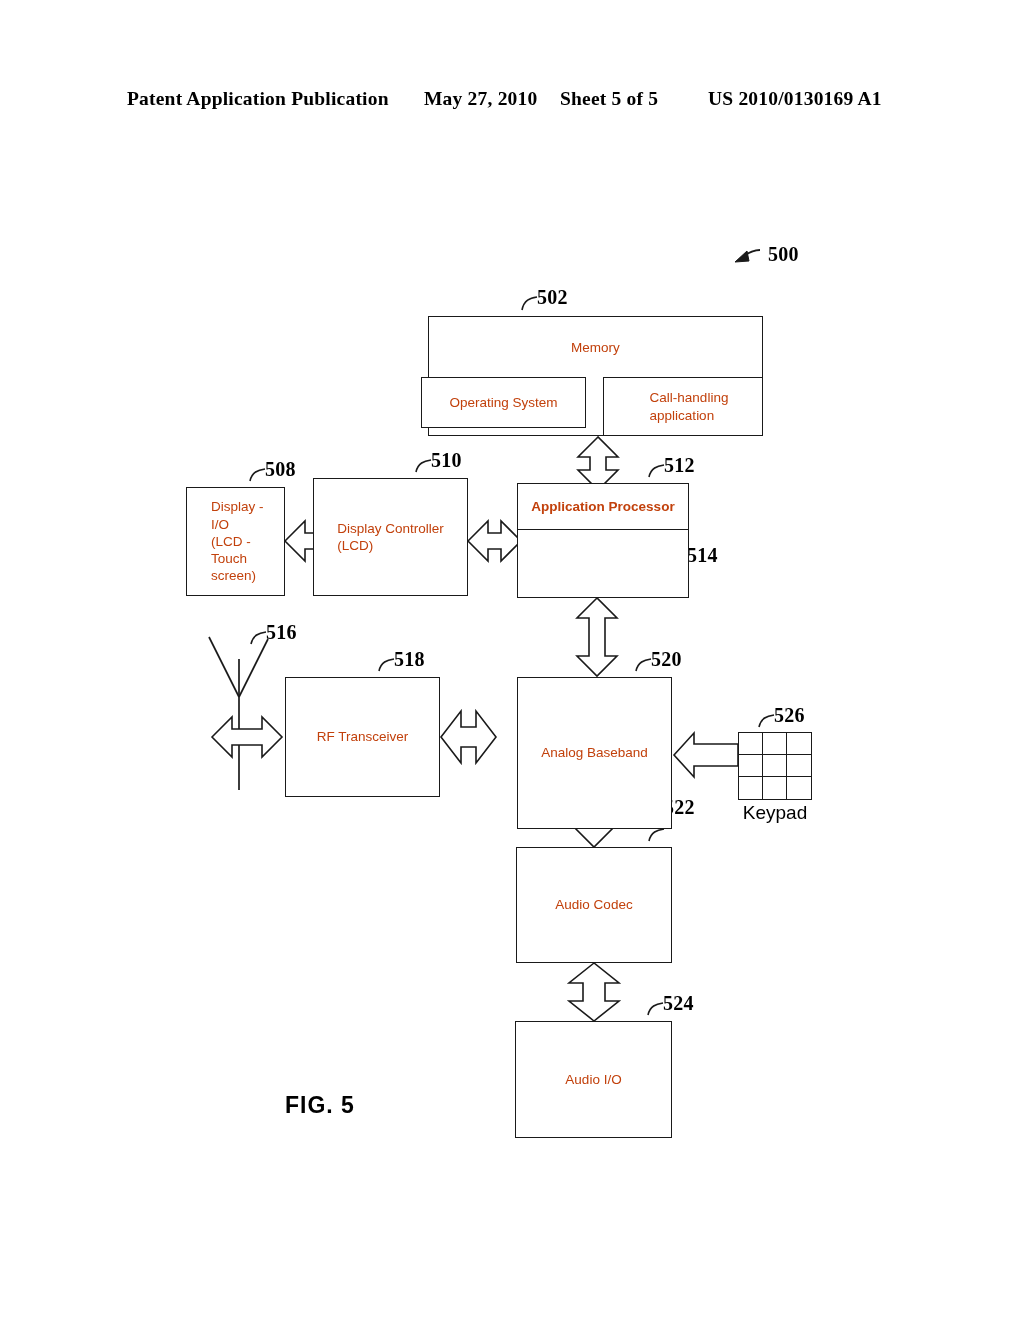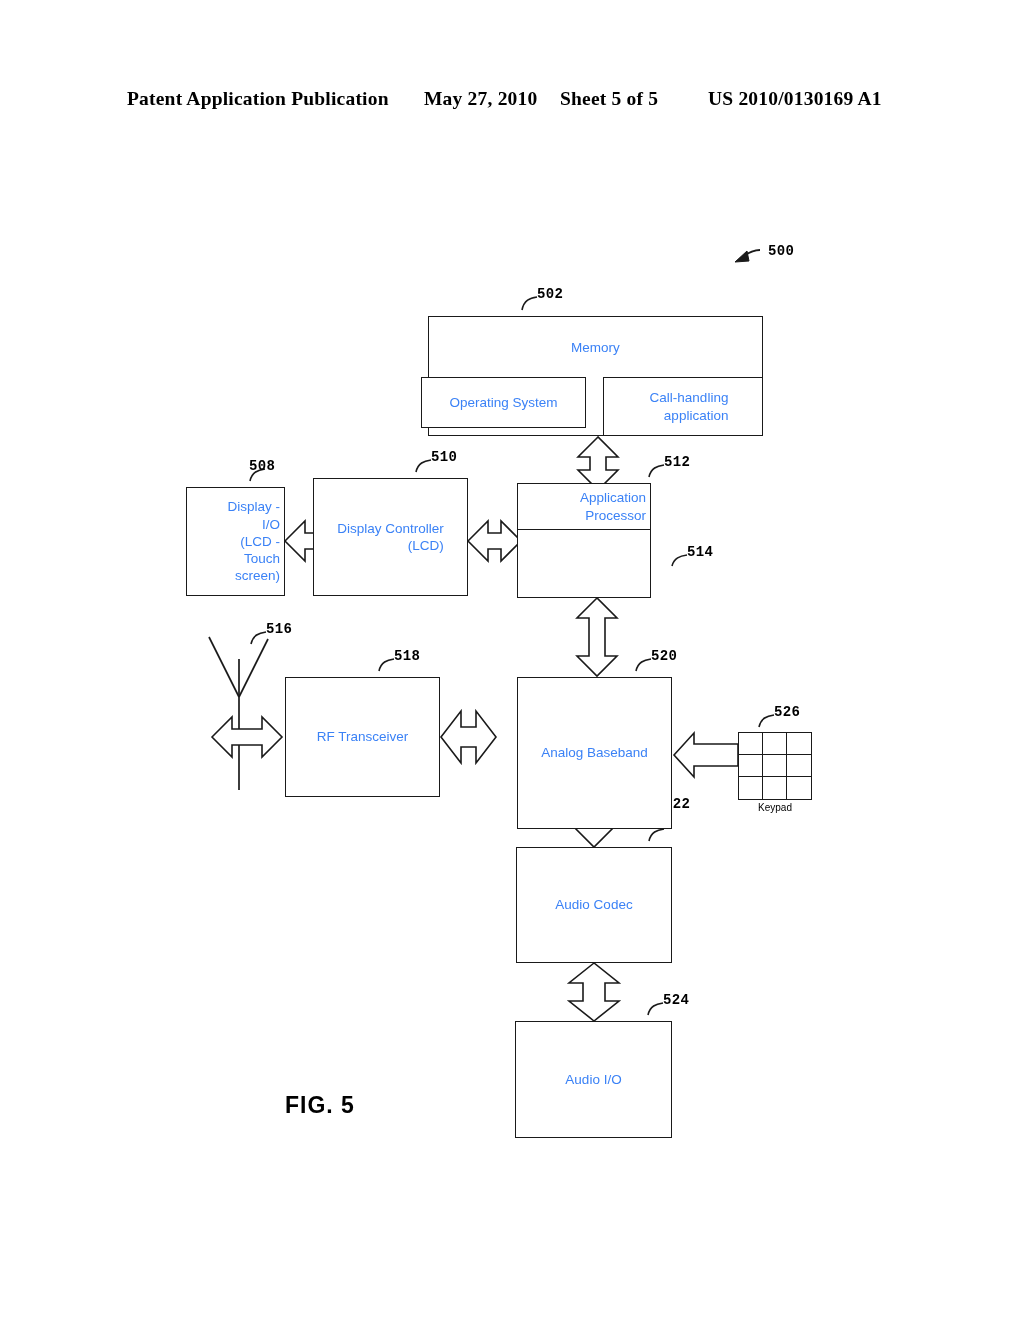--- a/index.html
+++ b/index.html
@@ -58,24 +58,24 @@
 
   
   .box {
     position: absolute;
     border: 1.6px solid #1a1a1a;
     background: #ffffff;
     box-sizing: border-box;
     display: flex;
     align-items: center;
     justify-content: center;
-    text-align: right;
+    text-align: left;
     font-size: 13.5px;
     line-height: 1.28;
-    color: #3b82f6;
+    color: #c2410c;
   }
   .box-label { display: block; padding: 0 4px; white-space: pre-line; }
 
   
   #box-memory {
     left: 428px; top: 316px; width: 335px; height: 120px;
     align-items: flex-start;
     justify-content: center;
     padding-top: 22px;
   }
@@ -84,22 +84,22 @@
     left: 421px; top: 377px; width: 165px; height: 51px;
   }
   #box-callapp {
     left: 603px; top: 377px; width: 160px; height: 59px; padding-left: 12px;
   }
 
   #box-display-io   { left: 186px; top: 487px; width: 99px;  height: 109px; padding-left: 20px; }
   #box-display-ctrl { left: 313px; top: 478px; width: 155px; height: 118px; }
 
   #box-proc {
-    left: 517px; top: 483px; width: 134px; height: 115px;
-    display: block; padding: 0;
+    left: 517px; top: 483px; width: 172px; height: 115px;
+    display: block; padding: 0; font-weight: bold;
   }
   #box-proc .proc-top {
     position: absolute; left: 0; top: 0; width: 100%; height: 46px;
     display: flex; align-items: center; justify-content: center;
     border-bottom: 1.4px solid #1a1a1a; box-sizing: border-box;
   }
   #box-proc .proc-bot {
     position: absolute; left: 0; top: 46px; width: 100%; height: 66px;
     display: flex; align-items: center; justify-content: center;
     box-sizing: border-box;
@@ -126,29 +126,29 @@
     border-bottom: 1.2px solid #1a1a1a;
     box-sizing: border-box;
   }
   #keypad-grid .key:nth-child(3n) { border-right: none; }
   #keypad-grid .key:nth-child(n+7) { border-bottom: none; }
   #keypad-label {
     position: absolute;
     left: 728px; top: 802px;
     width: 94px;
     text-align: center;
-    font-size: 10px;
+    font-size: 19px;
   }
 
   
   .refnum {
     position: absolute;
-    font-family: Liberation Mono, monospace;
+    font-family: Liberation Serif, serif;
     font-weight: bold;
-    font-size: 14px;
+    font-size: 20px;
     letter-spacing: 0.3px;
     white-space: nowrap;
   }
 </style>
 </head>
 <body>
 
 <div class="page-header">
   <span class="hdr-pub">Patent Application Publication</span>
   <span class="hdr-date">May 27, 2010</span>
@@ -227,21 +227,21 @@
       <path d="M 594 963 L 569 983 L 583 983 L 583 1001 L 569 1001 L 594 1021
                L 619 1001 L 605 1001 L 605 983 L 619 983 Z" fill="#ffffff" stroke="#1a1a1a" stroke-width="1.6"></path>
     </g>
 
   </g>
 </svg>
 
 <div class="refnum" style="left:537px; top:286px;">502</div>
 <div class="refnum" style="left:474px; top:348px;">504</div>
 <div class="refnum" style="left:714px; top:348px;">506</div>
-<div class="refnum" style="left:249px; top:458px;">508</div>
+<div class="refnum" style="left:265px; top:458px;">508</div>
 <div class="refnum" style="left:431px; top:449px;">510</div>
 <div class="refnum" style="left:664px; top:454px;">512</div>
 <div class="refnum" style="left:687px; top:544px;">514</div>
 <div class="refnum" style="left:266px; top:621px;">516</div>
 <div class="refnum" style="left:394px; top:648px;">518</div>
 <div class="refnum" style="left:651px; top:648px;">520</div>
 <div class="refnum" style="left:664px; top:796px;">522</div>
 <div class="refnum" style="left:663px; top:992px;">524</div>
 <div class="refnum" style="left:774px; top:704px;">526</div>
 <div class="refnum" style="left:768px; top:243px;">500</div>

